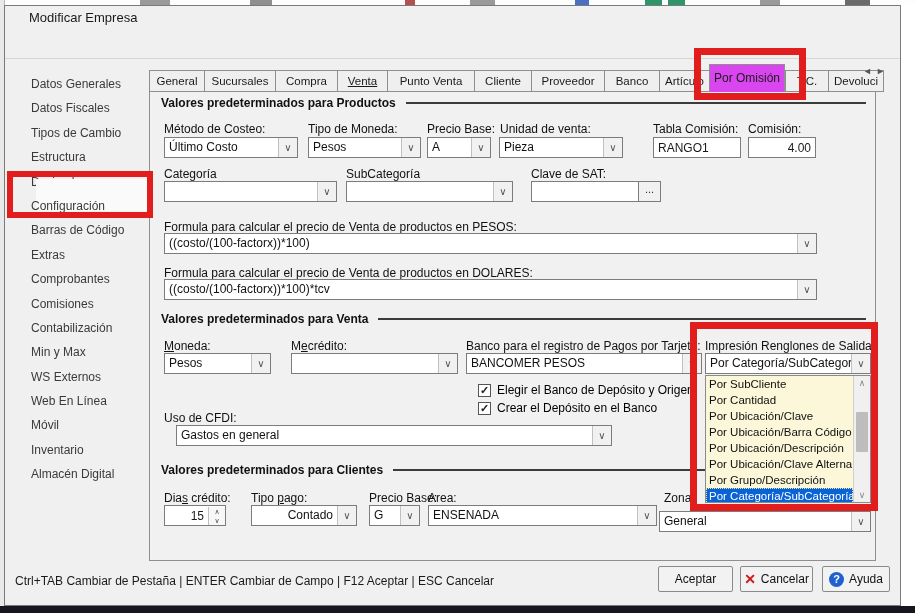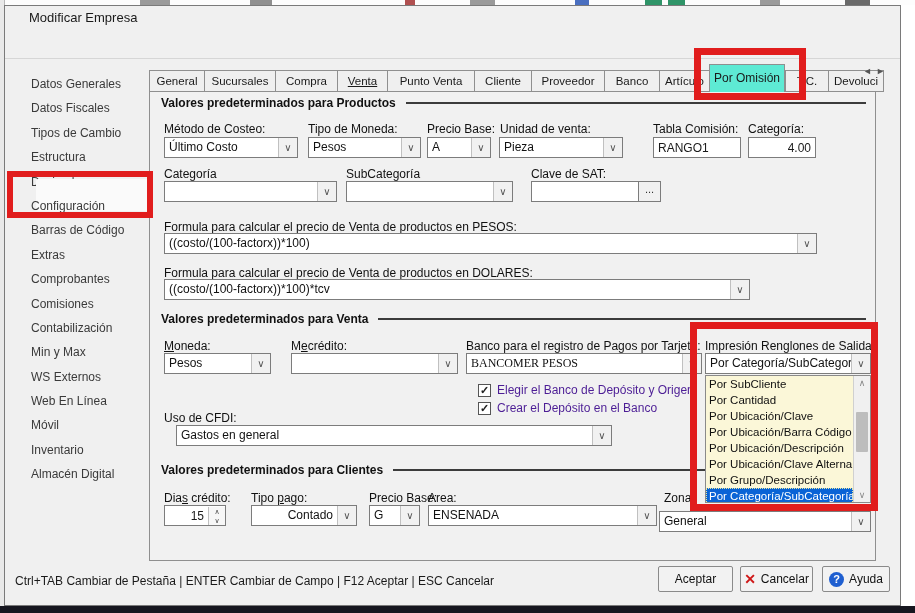--- a/index.html
+++ b/index.html
@@ -19,21 +19,21 @@
   .sidebar{position:absolute;left:26px;top:66px;width:120px;}
   .side-item{height:24.4px;line-height:24.4px;font-size:12px;color:#3a3a3a;white-space:nowrap;cursor:default;}
   .sel-bg{position:absolute;left:5px;top:107px;width:134px;height:32px;background:#fafafa;border-radius:2px;}
   
   .panel{position:absolute;left:144px;top:85px;width:727px;height:470px;background:#f1f1f1;border:1px solid #8f8f8f;box-sizing:border-box;}
   .tabs{position:absolute;left:144px;top:58px;height:28px;display:flex;align-items:flex-end;z-index:3;}
   .tab{box-sizing:border-box;height:22px;line-height:20px;font-size:11.5px;text-align:center;
        background:#efefef;border:1px solid #8f8f8f;border-right:none;color:#1a1a1a;
        overflow:hidden;white-space:nowrap;padding:0 2px;}
   .tab:last-child{border-right:1px solid #8f8f8f;}
-  .tab.active{height:28px;line-height:26px;background:#5eead4;border:1px solid #8f8f8f;border-bottom:none;position:relative;z-index:4;font-size:12px;}
+  .tab.active{height:28px;line-height:26px;background:#d946ef;border:1px solid #8f8f8f;border-bottom:none;position:relative;z-index:4;font-size:12px;}
   .tabnav{position:absolute;left:858px;top:60px;font-size:9px;color:#555;letter-spacing:4px;z-index:3;}
   
   .grouphead{position:absolute;display:flex;align-items:center;font-size:12px;font-weight:bold;color:#111;}
   .gline{flex:1;border-top:2px solid #3c3c3c;margin-left:10px;}
   
   .lbl{position:absolute;font-size:12px;color:#111;white-space:nowrap;}
   .lbl .u{text-decoration:underline;}
   .combo{position:absolute;height:21px;box-sizing:border-box;border:1px solid #7c7c7c;background:#fff;display:flex;align-items:stretch;}
   .cval{flex:1;font-size:12px;line-height:19px;padding:0 4px;overflow:hidden;white-space:nowrap;color:#111;}
   .cval.right{text-align:right;}
@@ -43,21 +43,21 @@
   .ival{flex:1;font-size:12px;padding:0 4px;overflow:hidden;white-space:nowrap;}
   .ival.right{text-align:right;}
   .dots{width:22px;height:19px;box-sizing:border-box;border-left:1px solid #7c7c7c;background:#f1f1f1;
         font-size:11px;line-height:14px;text-align:center;color:#333;}
   .spinbtns{width:16px;border-left:1px solid #c0c0c0;background:#f7f7f7;display:flex;flex-direction:column;}
   .spinbtns span{flex:1;font-size:7px;line-height:9px;text-align:center;color:#444;}
   .cbrow{position:absolute;display:flex;align-items:center;gap:6px;}
   .cbox{width:13px;height:13px;box-sizing:border-box;border:1px solid #555;background:#fff;
         display:flex;align-items:center;justify-content:center;}
   .check{font-size:11px;line-height:11px;color:#222;font-weight:bold;}
-  .cblabel{font-size:12px;color:#4c1d95;white-space:nowrap;}
+  .cblabel{font-size:12px;color:#000000;white-space:nowrap;}
   
   .droplist{position:absolute;left:700px;top:369px;width:166px;height:128px;box-sizing:border-box;
             background:#fbf7d8;border:1px solid #8a8a8a;display:flex;z-index:5;}
   .opts{flex:1;overflow:hidden;}
   .opt{height:16px;line-height:16px;font-size:11.5px;padding:0 3px;white-space:nowrap;overflow:hidden;color:#101010;}
   .opt.selected{background:#0a63d6;color:#ffffff;outline:1px dotted #e8e8a0;outline-offset:-1px;}
   .dsb{width:16px;background:#f0f0f0;border-left:1px solid #d0d0d0;display:flex;flex-direction:column;align-items:center;}
   .sarr{font-size:9px;color:#888;line-height:14px;}
   .sthumb{width:12px;height:40px;background:#bdbdbd;margin-top:22px;border-radius:1px;}
   .dsb .sarr.bottom{margin-top:auto;}
@@ -138,21 +138,21 @@
     <div class="grouphead" style="left:156px;top:90px;width:705px;">
       <span>Valores predeterminados para Productos</span>
       <span class="gline"></span>
     </div>
 
     <div class="lbl" style="left:159px;top:116px;">Método de Costeo:</div>
     <div class="lbl" style="left:303px;top:116px;">Tipo de Moneda:</div>
     <div class="lbl" style="left:422px;top:116px;">Precio Base:</div>
     <div class="lbl" style="left:495px;top:116px;">Unidad de venta:</div>
     <div class="lbl" style="left:648px;top:116px;">Tabla Comisión:</div>
-    <div class="lbl" style="left:743px;top:116px;">Categoría:</div>
+    <div class="lbl" style="left:743px;top:116px;">Comisión:</div>
 
     <div class="combo" style="left:159px;top:131px;width:134px;">
       <span class="cval">Último Costo</span>
       <span class="cbtn">∨</span>
     </div>
     <div class="combo" style="left:303px;top:131px;width:113px;">
       <span class="cval">Pesos</span>
       <span class="cbtn">∨</span>
     </div>
     <div class="combo" style="left:422px;top:131px;width:64px;">
@@ -187,21 +187,21 @@
       <span class="dots">...</span>
     </div>
 
     <div class="lbl" style="left:159px;top:214px;">Formula para calcular el precio de Venta de productos en PESOS:</div>
     <div class="combo" style="left:159px;top:227px;width:653px;">
       <span class="cval">((costo/(100-factorx))*100)</span>
       <span class="cbtn">∨</span>
     </div>
 
     <div class="lbl" style="left:159px;top:260px;">Formula para calcular el precio de Venta de productos en DOLARES:</div>
-    <div class="combo" style="left:159px;top:273px;width:586px;">
+    <div class="combo" style="left:159px;top:273px;width:653px;">
       <span class="cval">((costo/(100-factorx))*100)*tcv</span>
       <span class="cbtn">∨</span>
     </div>
 
     <div class="grouphead" style="left:156px;top:306px;width:705px;">
       <span>Valores predeterminados para Venta</span>
       <span class="gline"></span>
     </div>
 
     <div class="lbl" style="left:159px;top:333px;"><span></span><span class="u">M</span><span>oneda:</span></div>
@@ -210,21 +210,21 @@
     <div class="lbl" style="left:700px;top:333px;">Impresión Renglones de Salida:</div>
 
     <div class="combo" style="left:159px;top:347px;width:107px;">
       <span class="cval">Pesos</span>
       <span class="cbtn">∨</span>
     </div>
     <div class="combo" style="left:286px;top:347px;width:167px;">
       <span class="cval"></span>
       <span class="cbtn">∨</span>
     </div>
-    <div class="combo" style="left:461px;top:347px;width:236px;font-family:Liberation Serif, serif;">
+    <div class="combo" style="left:461px;top:347px;width:236px;">
       <span class="cval">BANCOMER PESOS</span>
       <span class="cbtn">∨</span>
     </div>
     <div class="combo" style="left:700px;top:347px;width:166px;">
       <span class="cval">Por Categoría/SubCategoría</span>
       <span class="cbtn">∨</span>
     </div>
 
     <div class="cbrow" style="left:473px;top:377px;">
       <span class="cbox">

